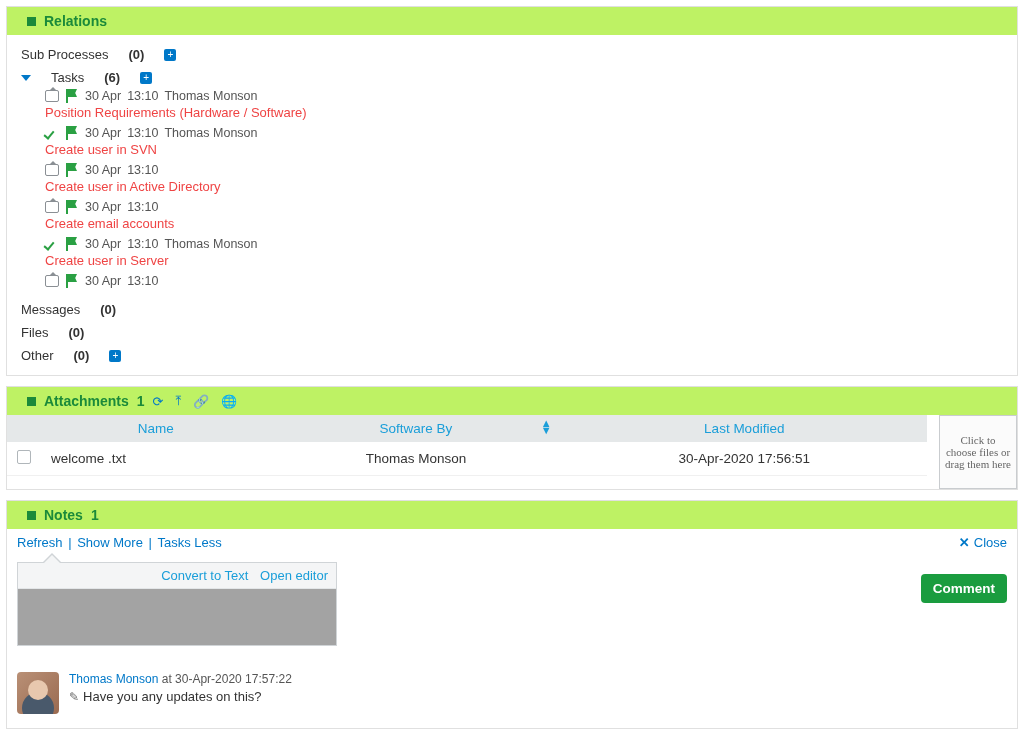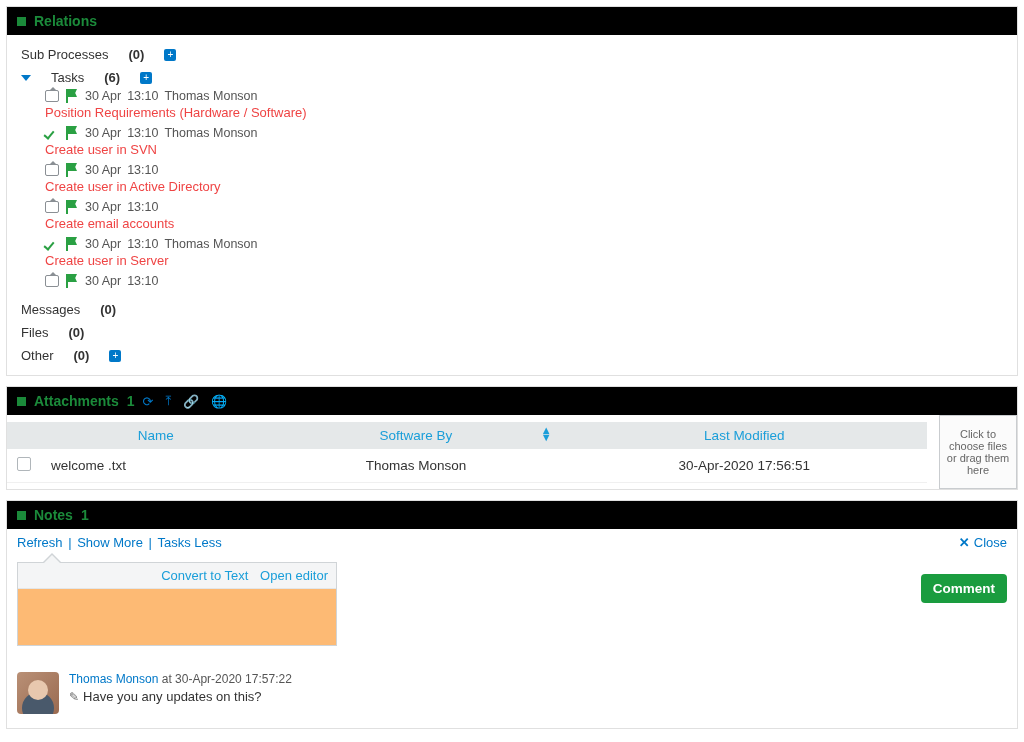--- a/index.html
+++ b/index.html
@@ -1,19 +1,19 @@
 <!DOCTYPE html>
 <html><head>
 <meta charset="utf-8">
 <style>
   * { box-sizing: border-box; margin: 0; padding: 0; }
   body { font-family: "Segoe UI", Arial, sans-serif; font-size: 13px; color: #333; background: #fff; width: 1024px; }
   
   .panel { margin: 6px 6px 10px 6px; border: 1px solid #e0e0e0; }
-  .panel-header { background: #000000; padding: 6px 10px; display: flex; align-items: center; gap: 8px; }
+  .panel-header { background: #bef264; padding: 6px 20px; display: flex; align-items: center; gap: 8px; }
   .panel-header .sq { width: 9px; height: 9px; background: #1b8a3a; display: inline-block; }
   .panel-header .title { color: #1b8a3a; font-weight: 600; font-size: 14px; }
   .panel-header .count { color: #1b8a3a; font-weight: 600; font-size: 14px; }
   .panel-body { background: #fff; padding: 8px 10px; }
   
   .rel-group { padding: 4px 0 4px 4px; color: #333; }
   .rel-group-row { display: flex; align-items: center; gap: 20px; }
   .caret-down { width: 0; height: 0; border-left: 5px solid transparent; border-right: 5px solid transparent; border-top: 6px solid #0078c8; display:inline-block; }
   .plus-badge { width: 12px; height: 12px; background: #0078c8; color: #fff; font-size: 10px; line-height: 12px; text-align: center; border-radius: 2px; display:inline-block; cursor:pointer; }
   
@@ -36,32 +36,32 @@
   .t-icon { color:#0078c8; font-size:13px; cursor:pointer; display:inline-block; }
   
   .attach-table { width: 920px; border-collapse: collapse; }
   .attach-table th { background:#e5e8e9; color:#1a9ed9; font-weight:500; font-size:13.5px; padding:6px 8px; text-align:center; position:relative; }
   .attach-table th.first { width:26px; background:#e5e8e9; }
   .attach-table td { padding:8px 10px; border-bottom:1px solid #f0f0f0; font-size:13.5px; }
   .attach-table td.first { width:26px; text-align:center; }
   .chk { width:14px; height:14px; border:1.5px solid #b0b6ba; border-radius:2px; display:inline-block; background:#fff; }
   .sort-dbl { position:absolute; right:10px; top:5px; font-size:11px; color:#1a9ed9; line-height:7px; }
   
-  .attach-flex { display:flex; align-items:center; }
-  .drop-zone { margin-left:8px; width:78px; height:74px; border:1px solid #c9cccf; background:#fbfbfb; font-size:11px; color:#666; display:flex; align-items:center; justify-content:center; text-align:center; padding:4px; cursor:pointer; }
+  .attach-flex { display:flex; align-items:flex-start; }
+  .drop-zone { margin-left:8px; width:78px; height:74px; border:1px solid #c9cccf; background:#fbfbfb; font-size:11px; color:#666; display:flex; align-items:center; justify-content:center; text-align:center; padding:4px; cursor:pointer;font-family:Liberation Serif, serif; }
   .attach-left { flex:1; }
   
   .notes-links { padding:6px 10px; display:flex; justify-content:space-between; align-items:center; color:#0078c8; }
   .notes-links a { color:#0078c8; text-decoration:none; cursor:pointer; }
   .notes-links .left-links a::after { content:" | "; color:#0078c8; padding:0 2px; }
   .notes-links .left-links a:last-child::after { content:""; }
   .close-x { color:#0078c8; font-weight:bold; margin-right:4px; }
   
   .note-compose-wrap { padding: 6px 10px 24px 10px; position:relative; }
-  .note-box { width:320px; border:1px solid #d0d4d7; background:#fdba74; }
+  .note-box { width:320px; border:1px solid #d0d4d7; background:#a3a3a3; }
   .note-box-head { background:#f4f5f6; padding:5px 8px; text-align:right; border-bottom:1px solid #e3e6e8; position:relative; }
   .note-box-head::before { content:""; position:absolute; left:24px; top:-10px; width:0; height:0; border-left:10px solid transparent; border-right:10px solid transparent; border-bottom:10px solid #d0d4d7; }
   .note-box-head::after { content:""; position:absolute; left:25px; top:-8px; width:0; height:0; border-left:9px solid transparent; border-right:9px solid transparent; border-bottom:9px solid #f4f5f6; }
   .note-box-head a { color:#1a9ed9; text-decoration:none; font-size:13px; margin-left:8px; cursor:pointer; }
   .note-box-body { height:56px; padding:6px; }
   
   .comment-btn { position:absolute; right:10px; top:18px; background:#1a9c3f; color:#fff; border:none; border-radius:4px; padding:7px 12px; font-size:13.5px; font-weight:600; cursor:pointer; }
   
   .note-thread { display:flex; gap:10px; padding:2px 10px 14px 10px; align-items:flex-start; }
   .avatar { width:42px; height:42px; border-radius:4px; background:linear-gradient(135deg,#b99076 0%, #9a6a50 100%); display:inline-block; position:relative; overflow:hidden; }

